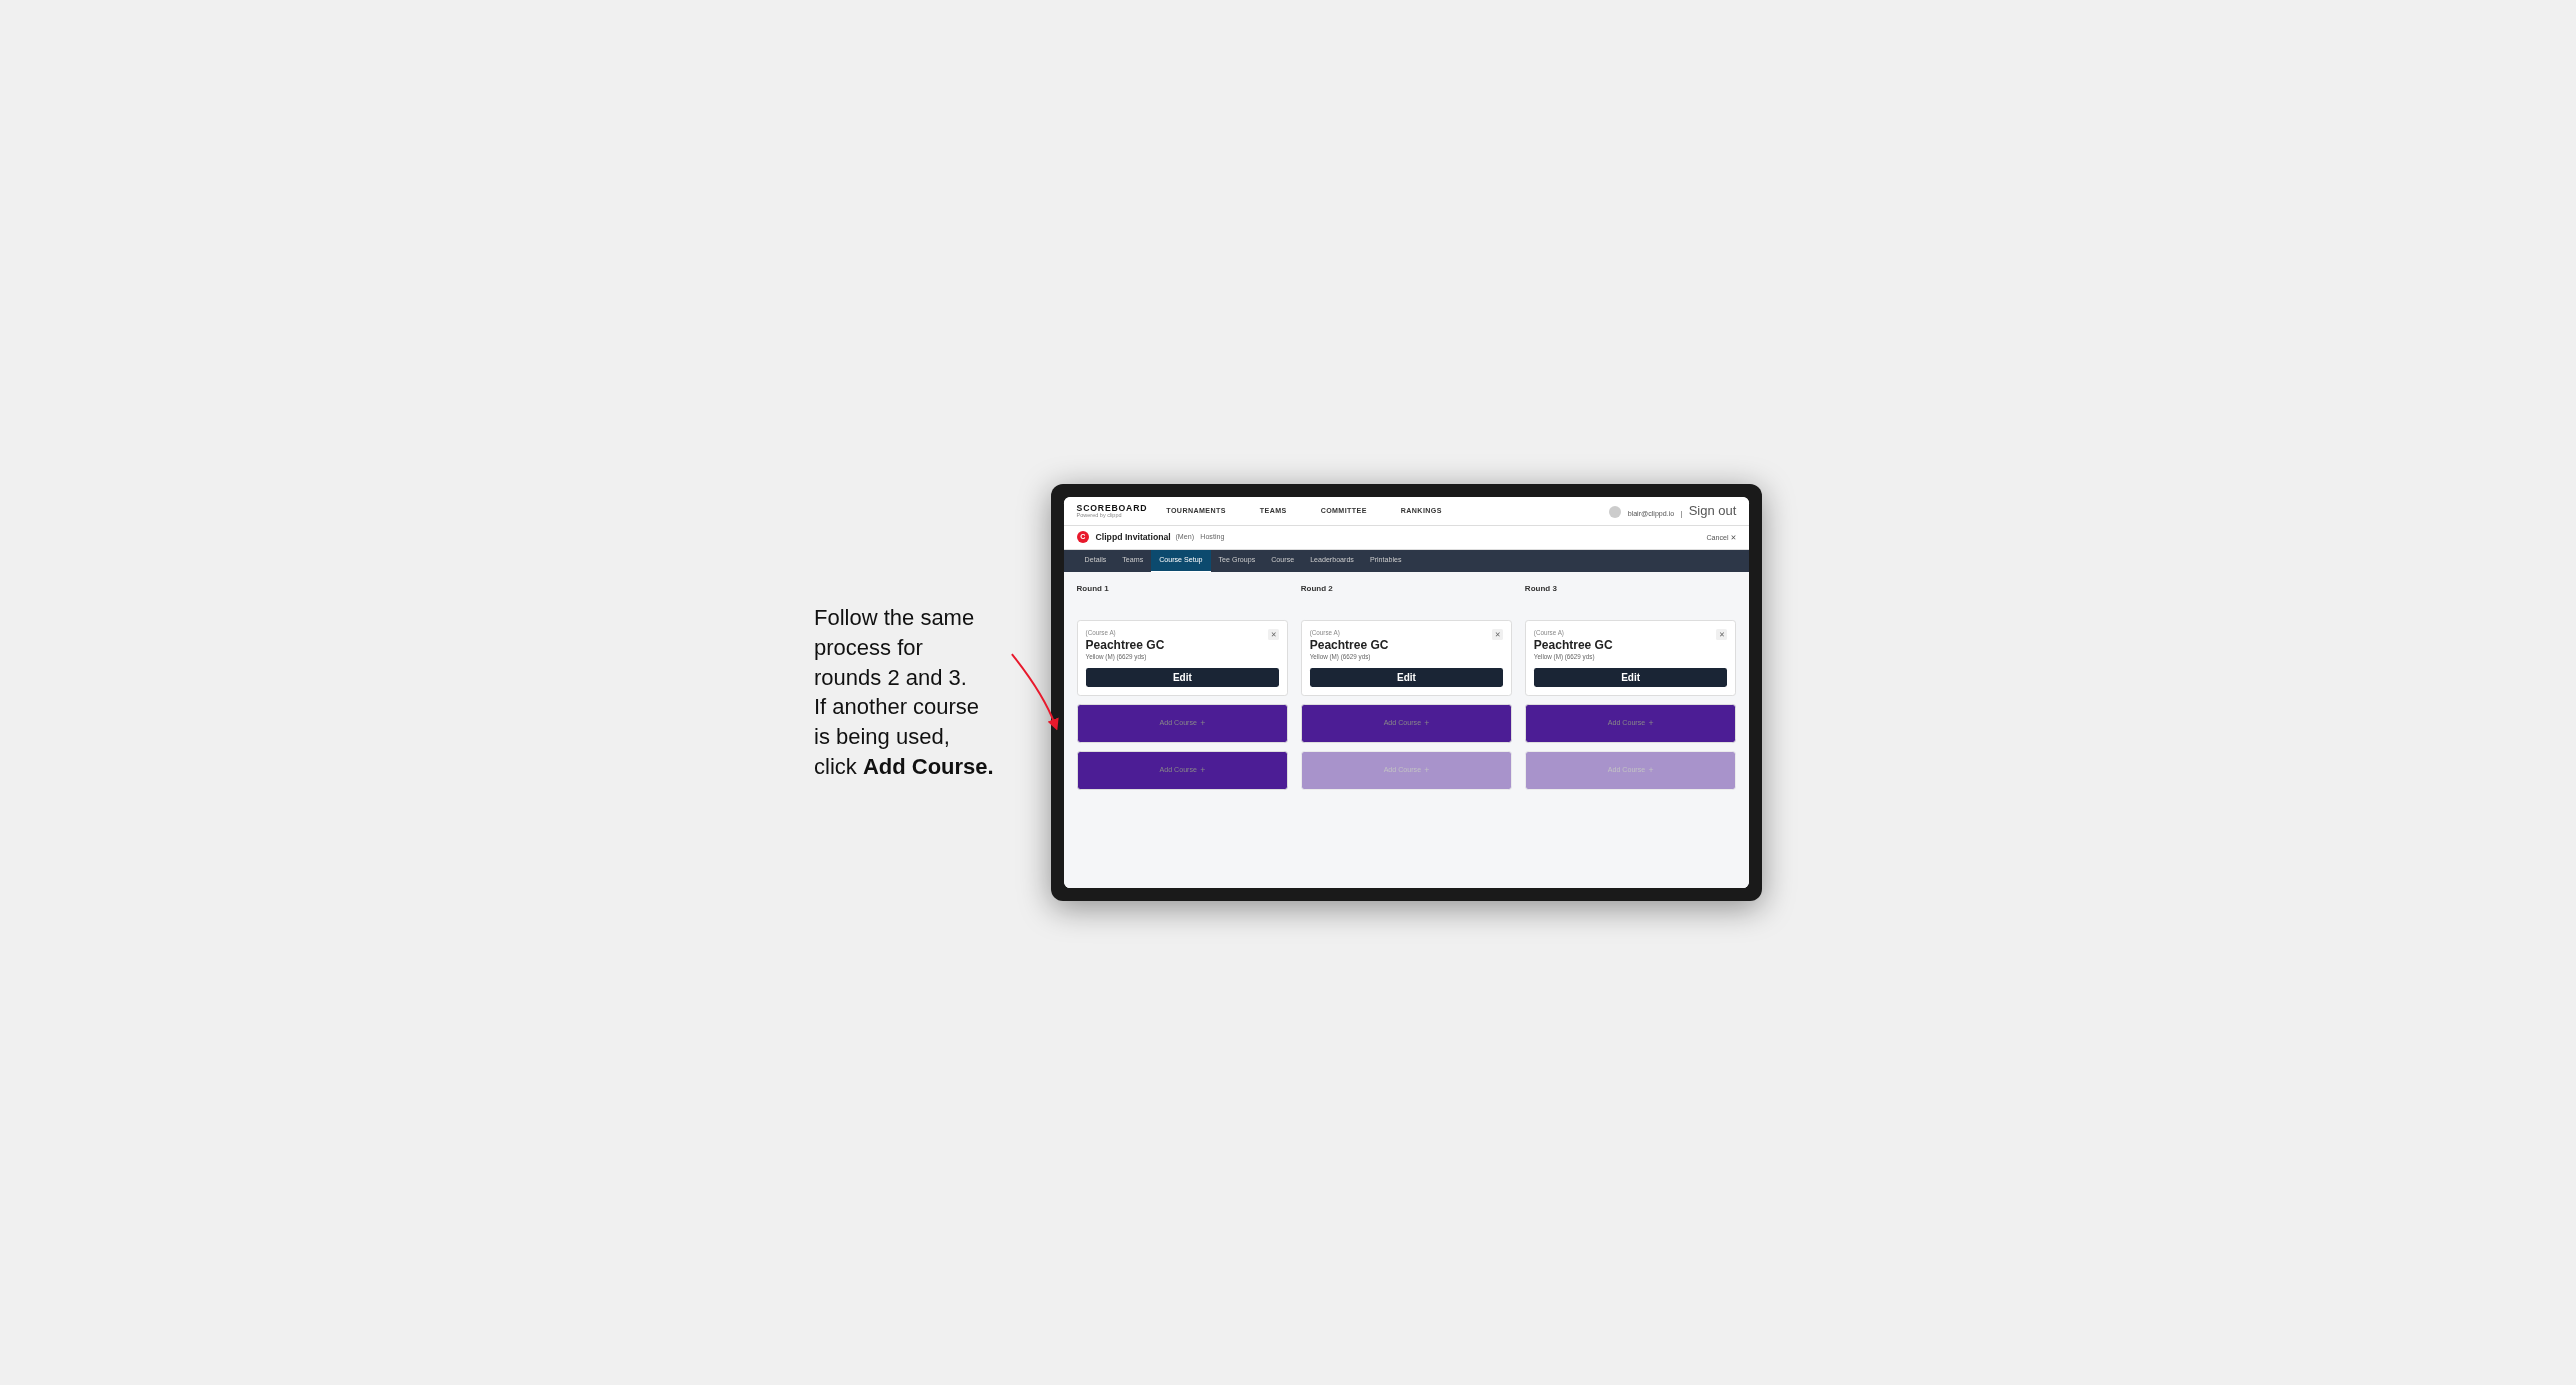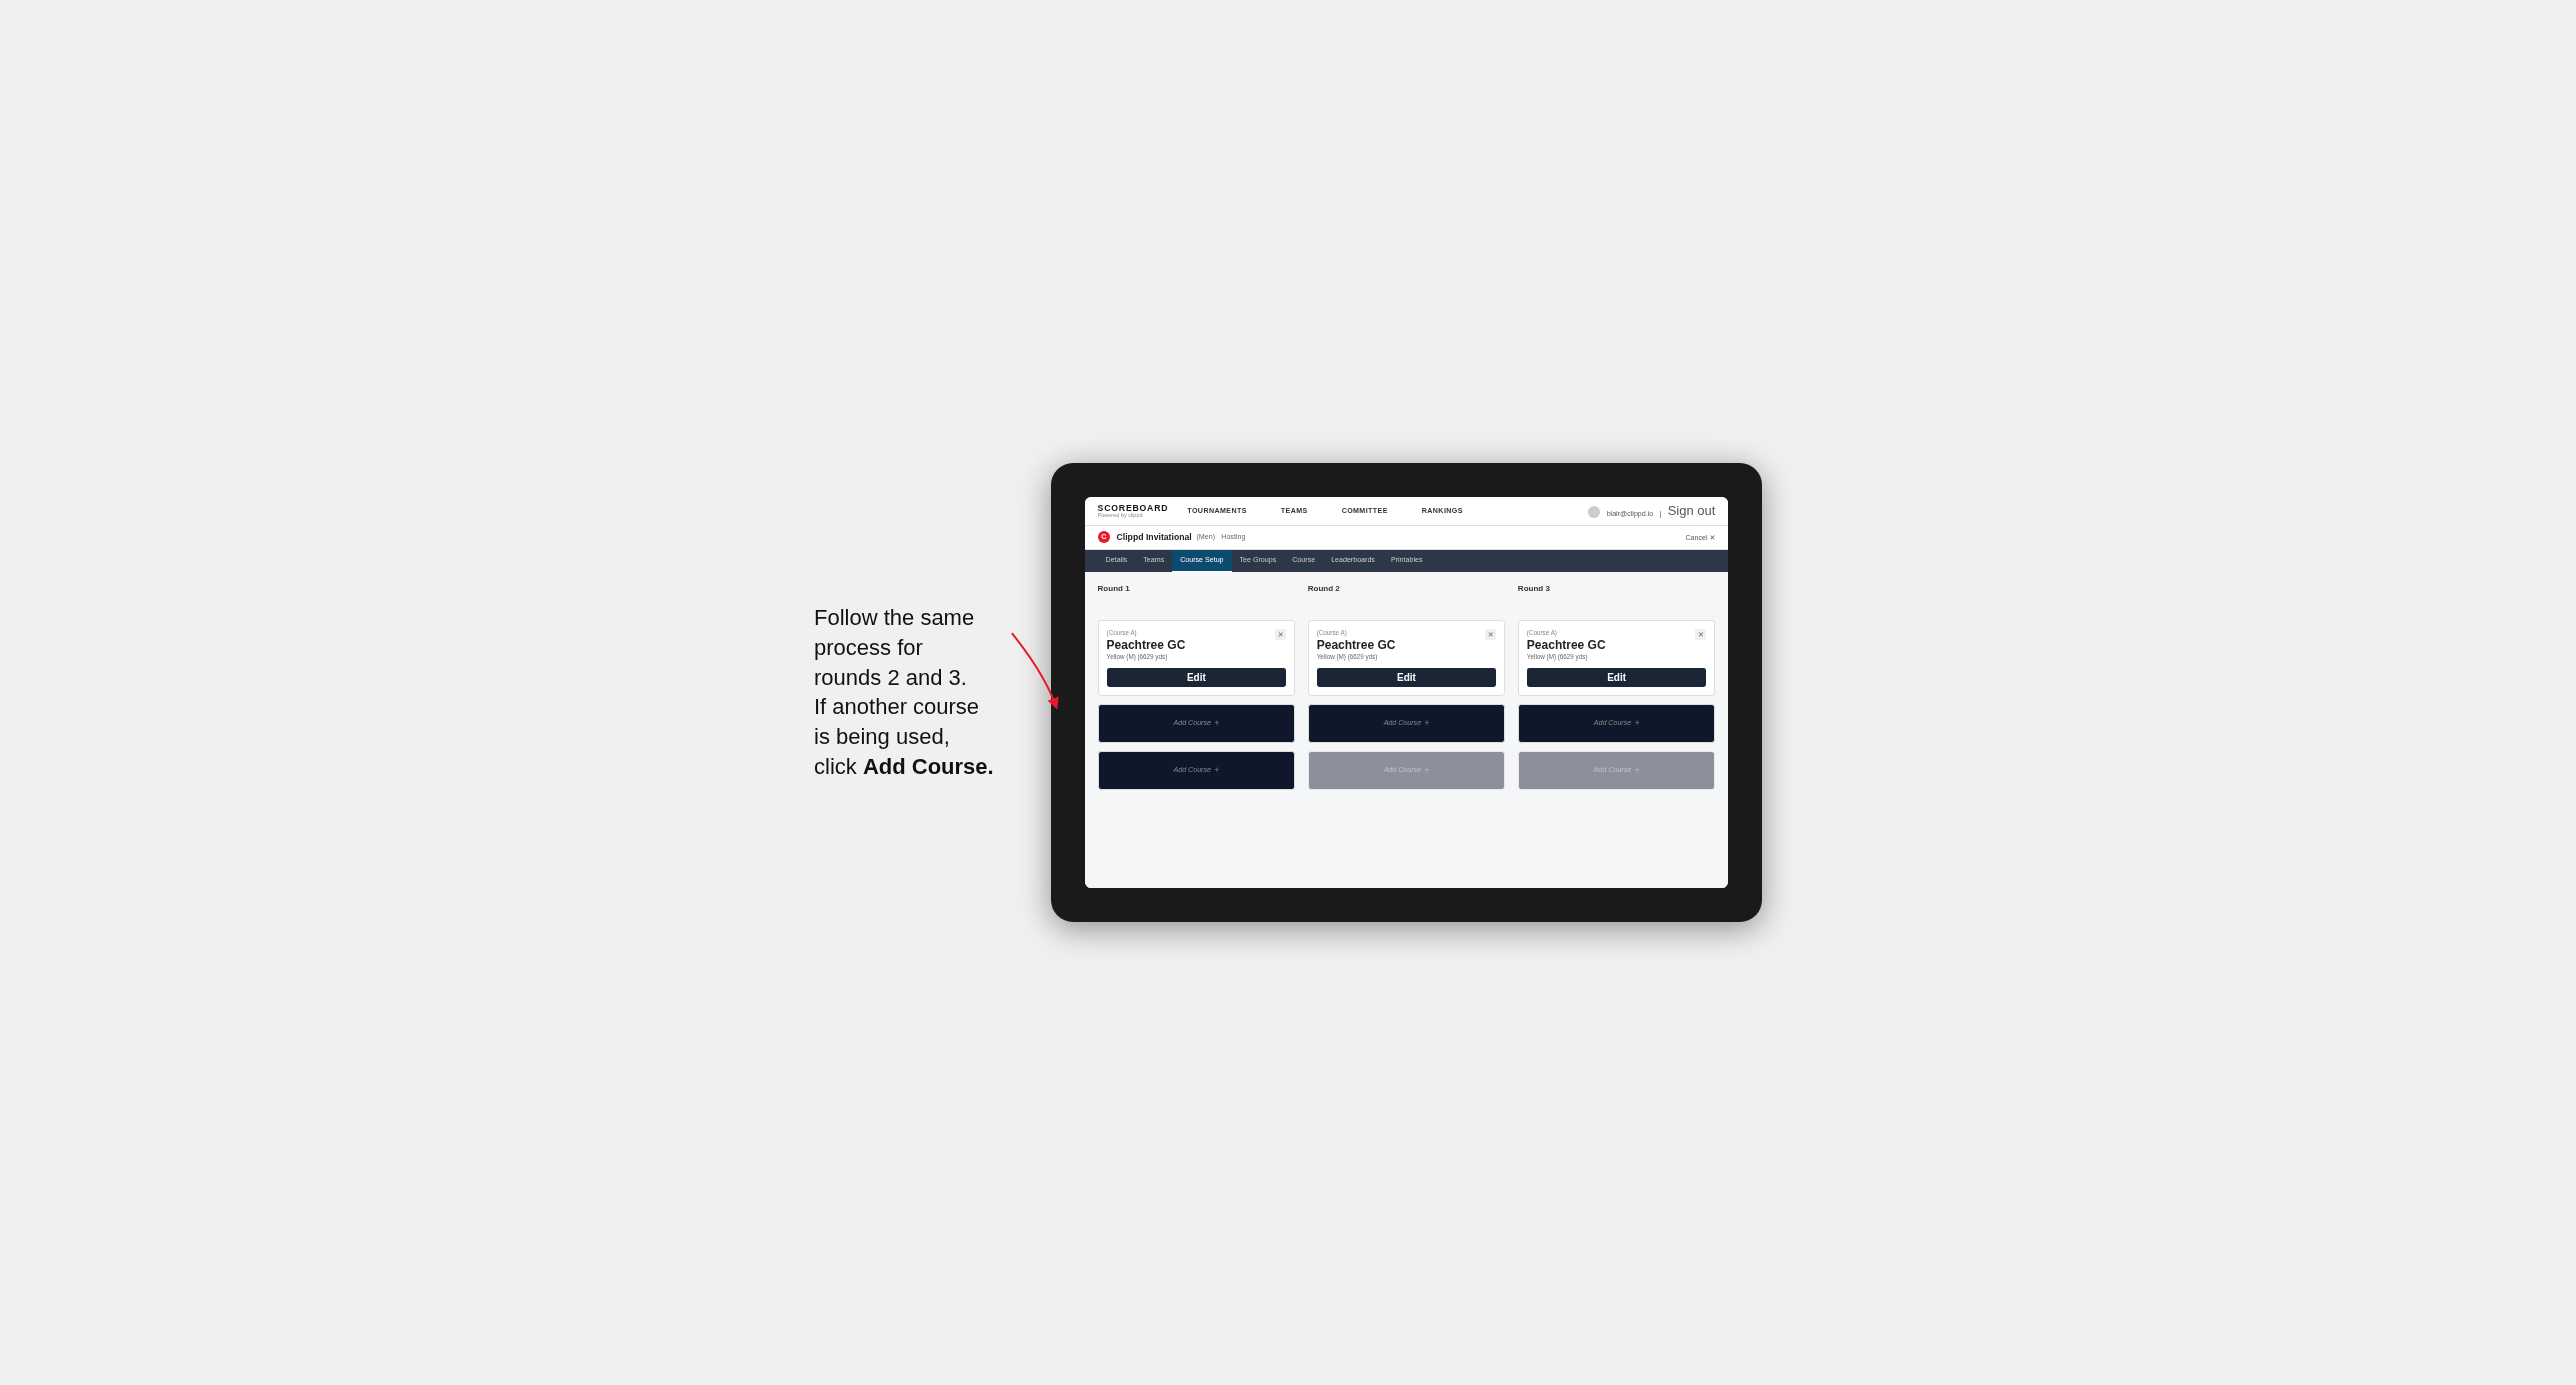--- a/index.html
+++ b/index.html
@@ -27,22 +27,22 @@
       line-height: 1.35;
       color: #111;
     }
     .instruction-text strong {
       font-weight: 900;
     }
 
     .tablet-outer {
       flex: 1;
       background: #1a1a1a;
-      border-radius: 22px;
-      padding: 34px;
+      border-radius: 12px;
+      padding: 13px;
       box-shadow: 0 6.3px 32px rgba(0,0,0,0.4);
       position: relative;
     }
 
     .tablet-screen {
       background: #fff;
       border-radius: 6.3px;
       overflow: hidden;
       position: relative;
     }
@@ -252,30 +252,29 @@
       border-radius: 2.4px;
       padding: 4px 0;
       width: 100%;
       font-size: 10px;
       font-weight: 600;
       cursor: pointer;
       text-align: center;
     }
 
     .add-course-card {
-      background: #0f172a;
+      background: #4c1d95;
       border: 0.8px solid #ddd;
       border-radius: 3.2px;
       padding: 12.6px 8px;
       display: flex;
       align-items: center;
       justify-content: center;
       cursor: pointer;
       min-height: 39px;
-      font-style: italic;
     }
 
     .add-course-card.disabled {
       opacity: 0.45;
       cursor: default;
     }
 
     .add-course-text {
       font-size: 7.1px;
       color: #888;

